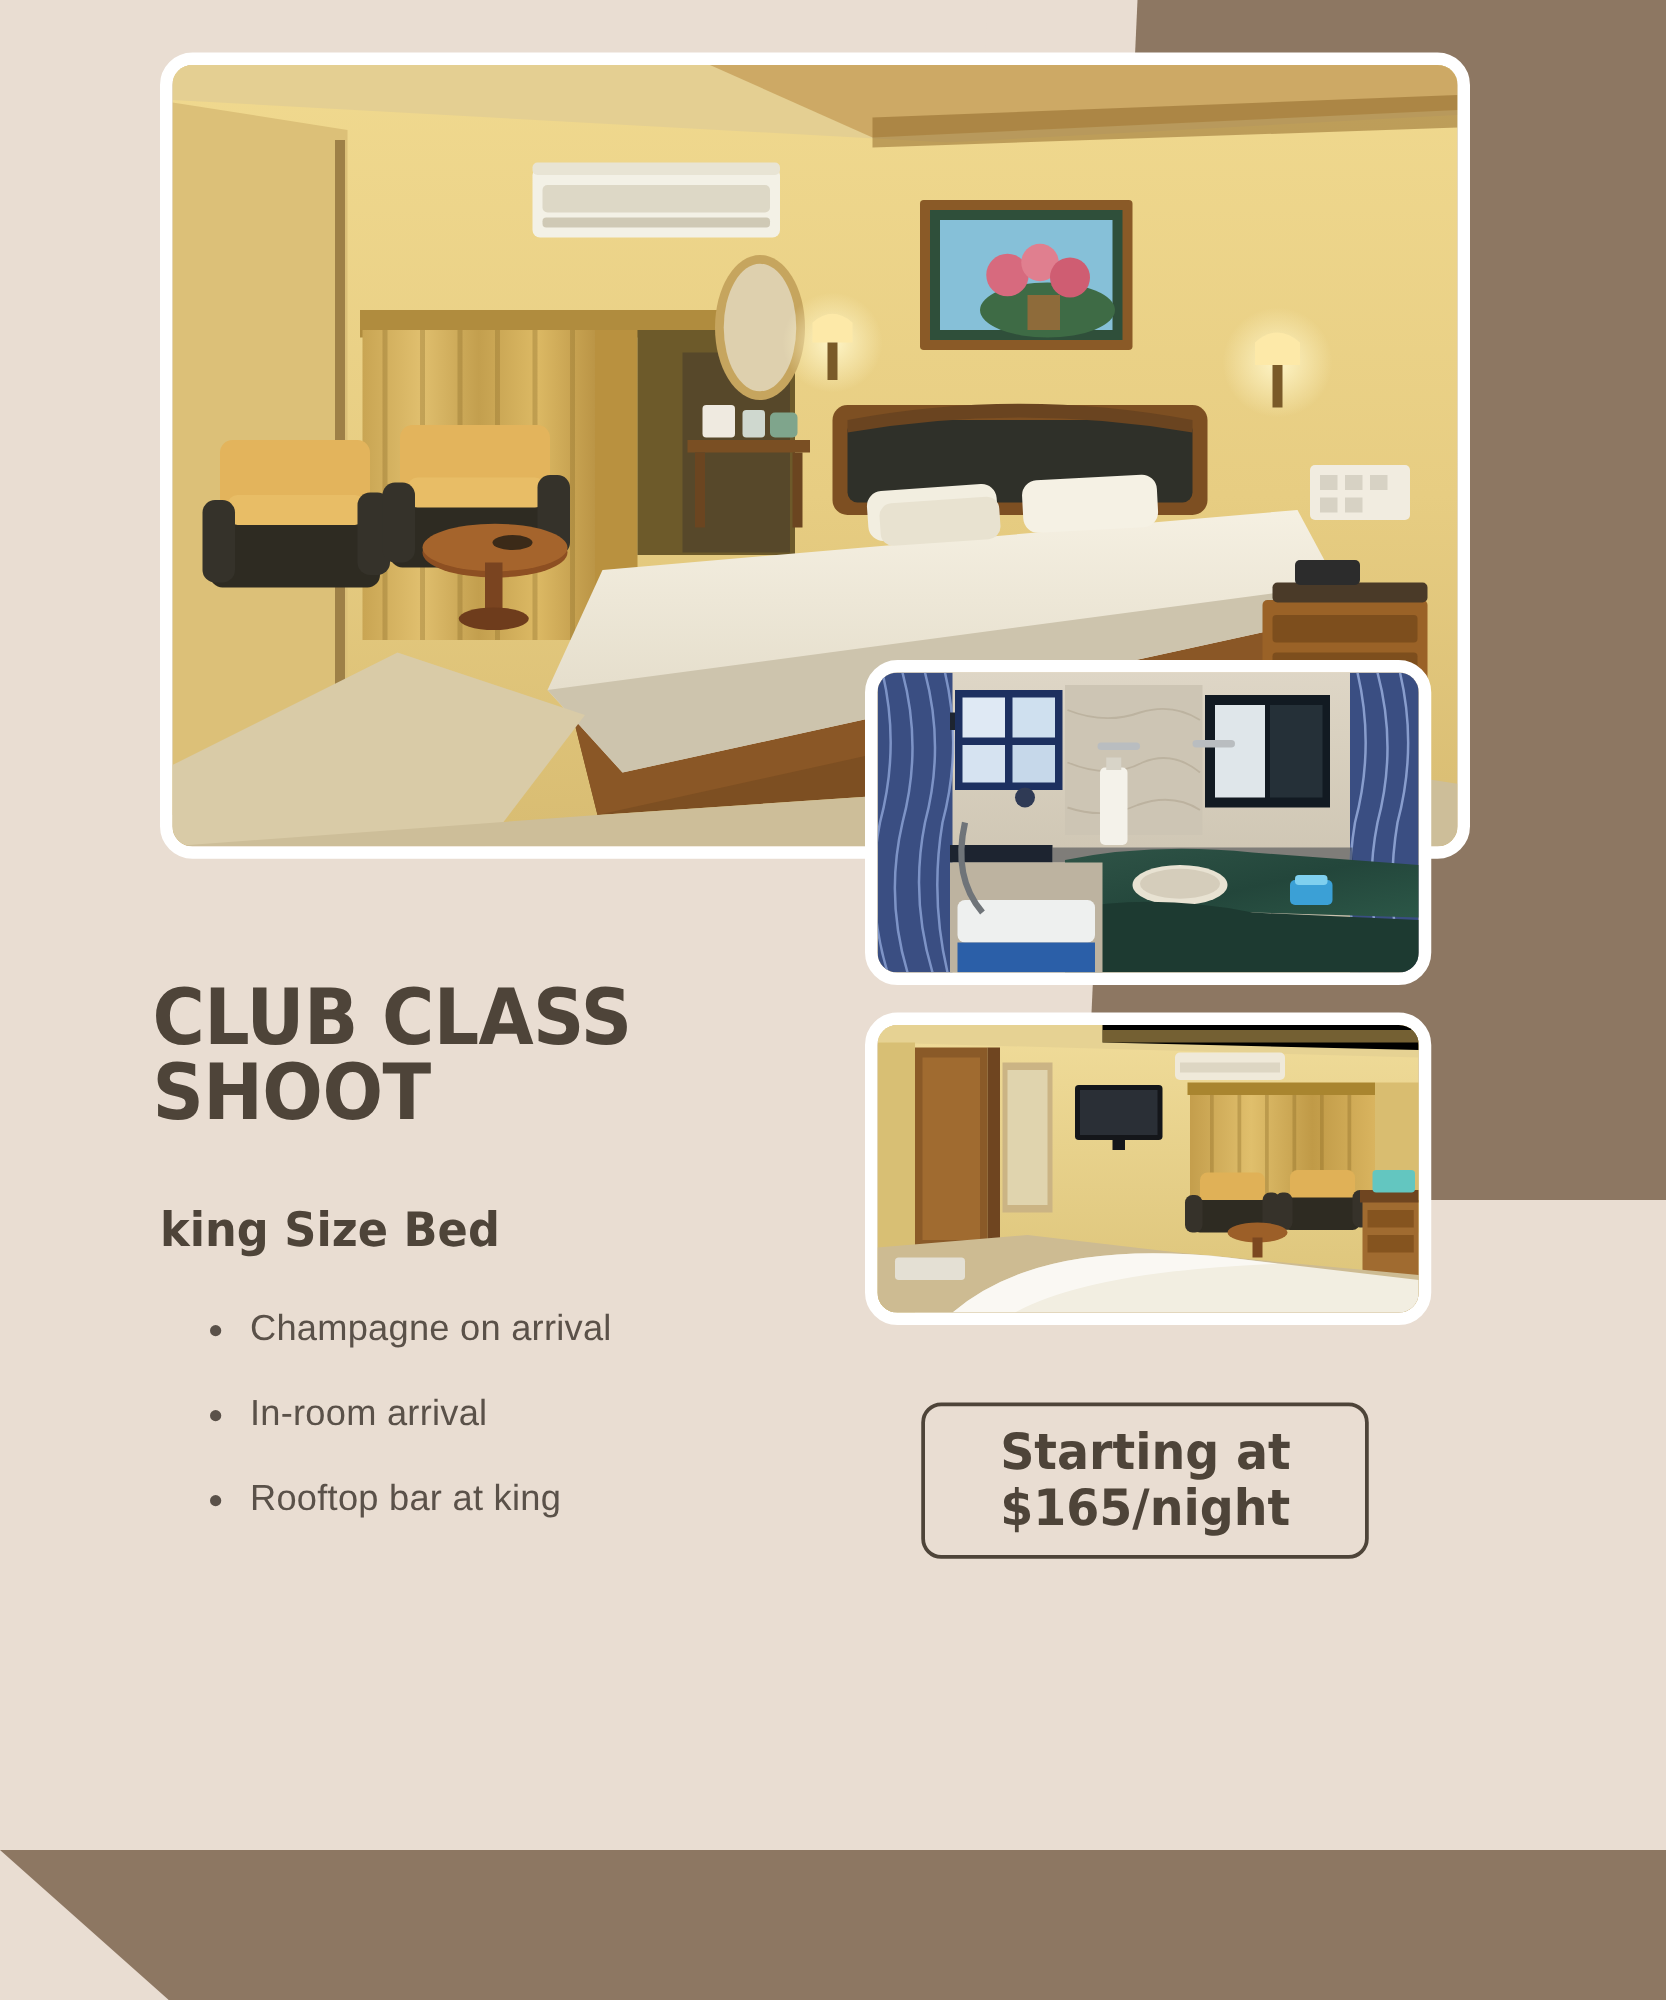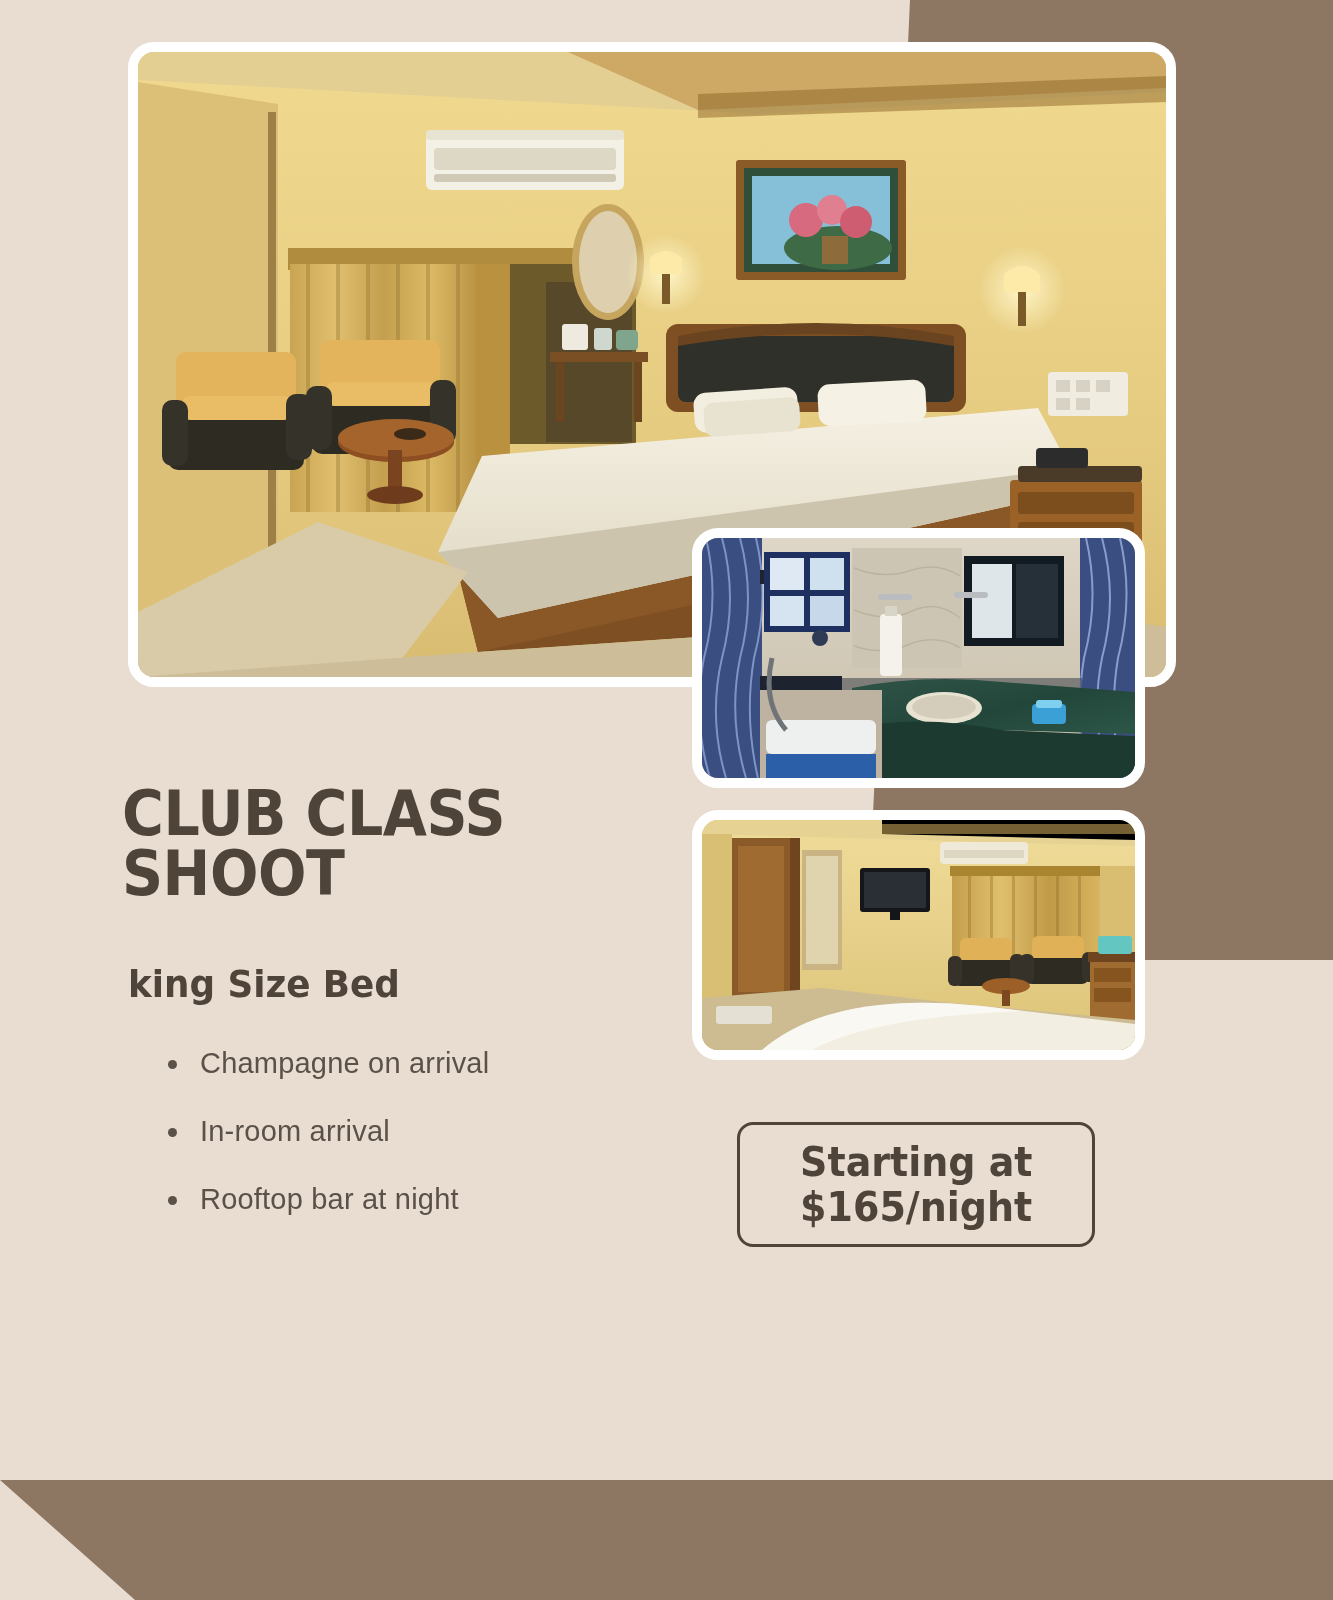--- a/index.html
+++ b/index.html
@@ -481,19 +481,19 @@
 <h1 class="headline">
   <span>CLUB CLASS</span>
   <span class="l2">SHOOT</span>
 </h1>
 
 <h2 class="subhead">king Size Bed</h2>
 
 <ul class="features">
   <li>Champagne on arrival</li>
   <li>In-room arrival</li>
-  <li>Rooftop bar at night</li>
+  <li>Rooftop bar at king</li>
 </ul>
 
 <div class="price-box">
   <div class="price-line">Starting at</div>
   <div class="price-line">$165/night</div>
 </div>
 
 </body></html>

